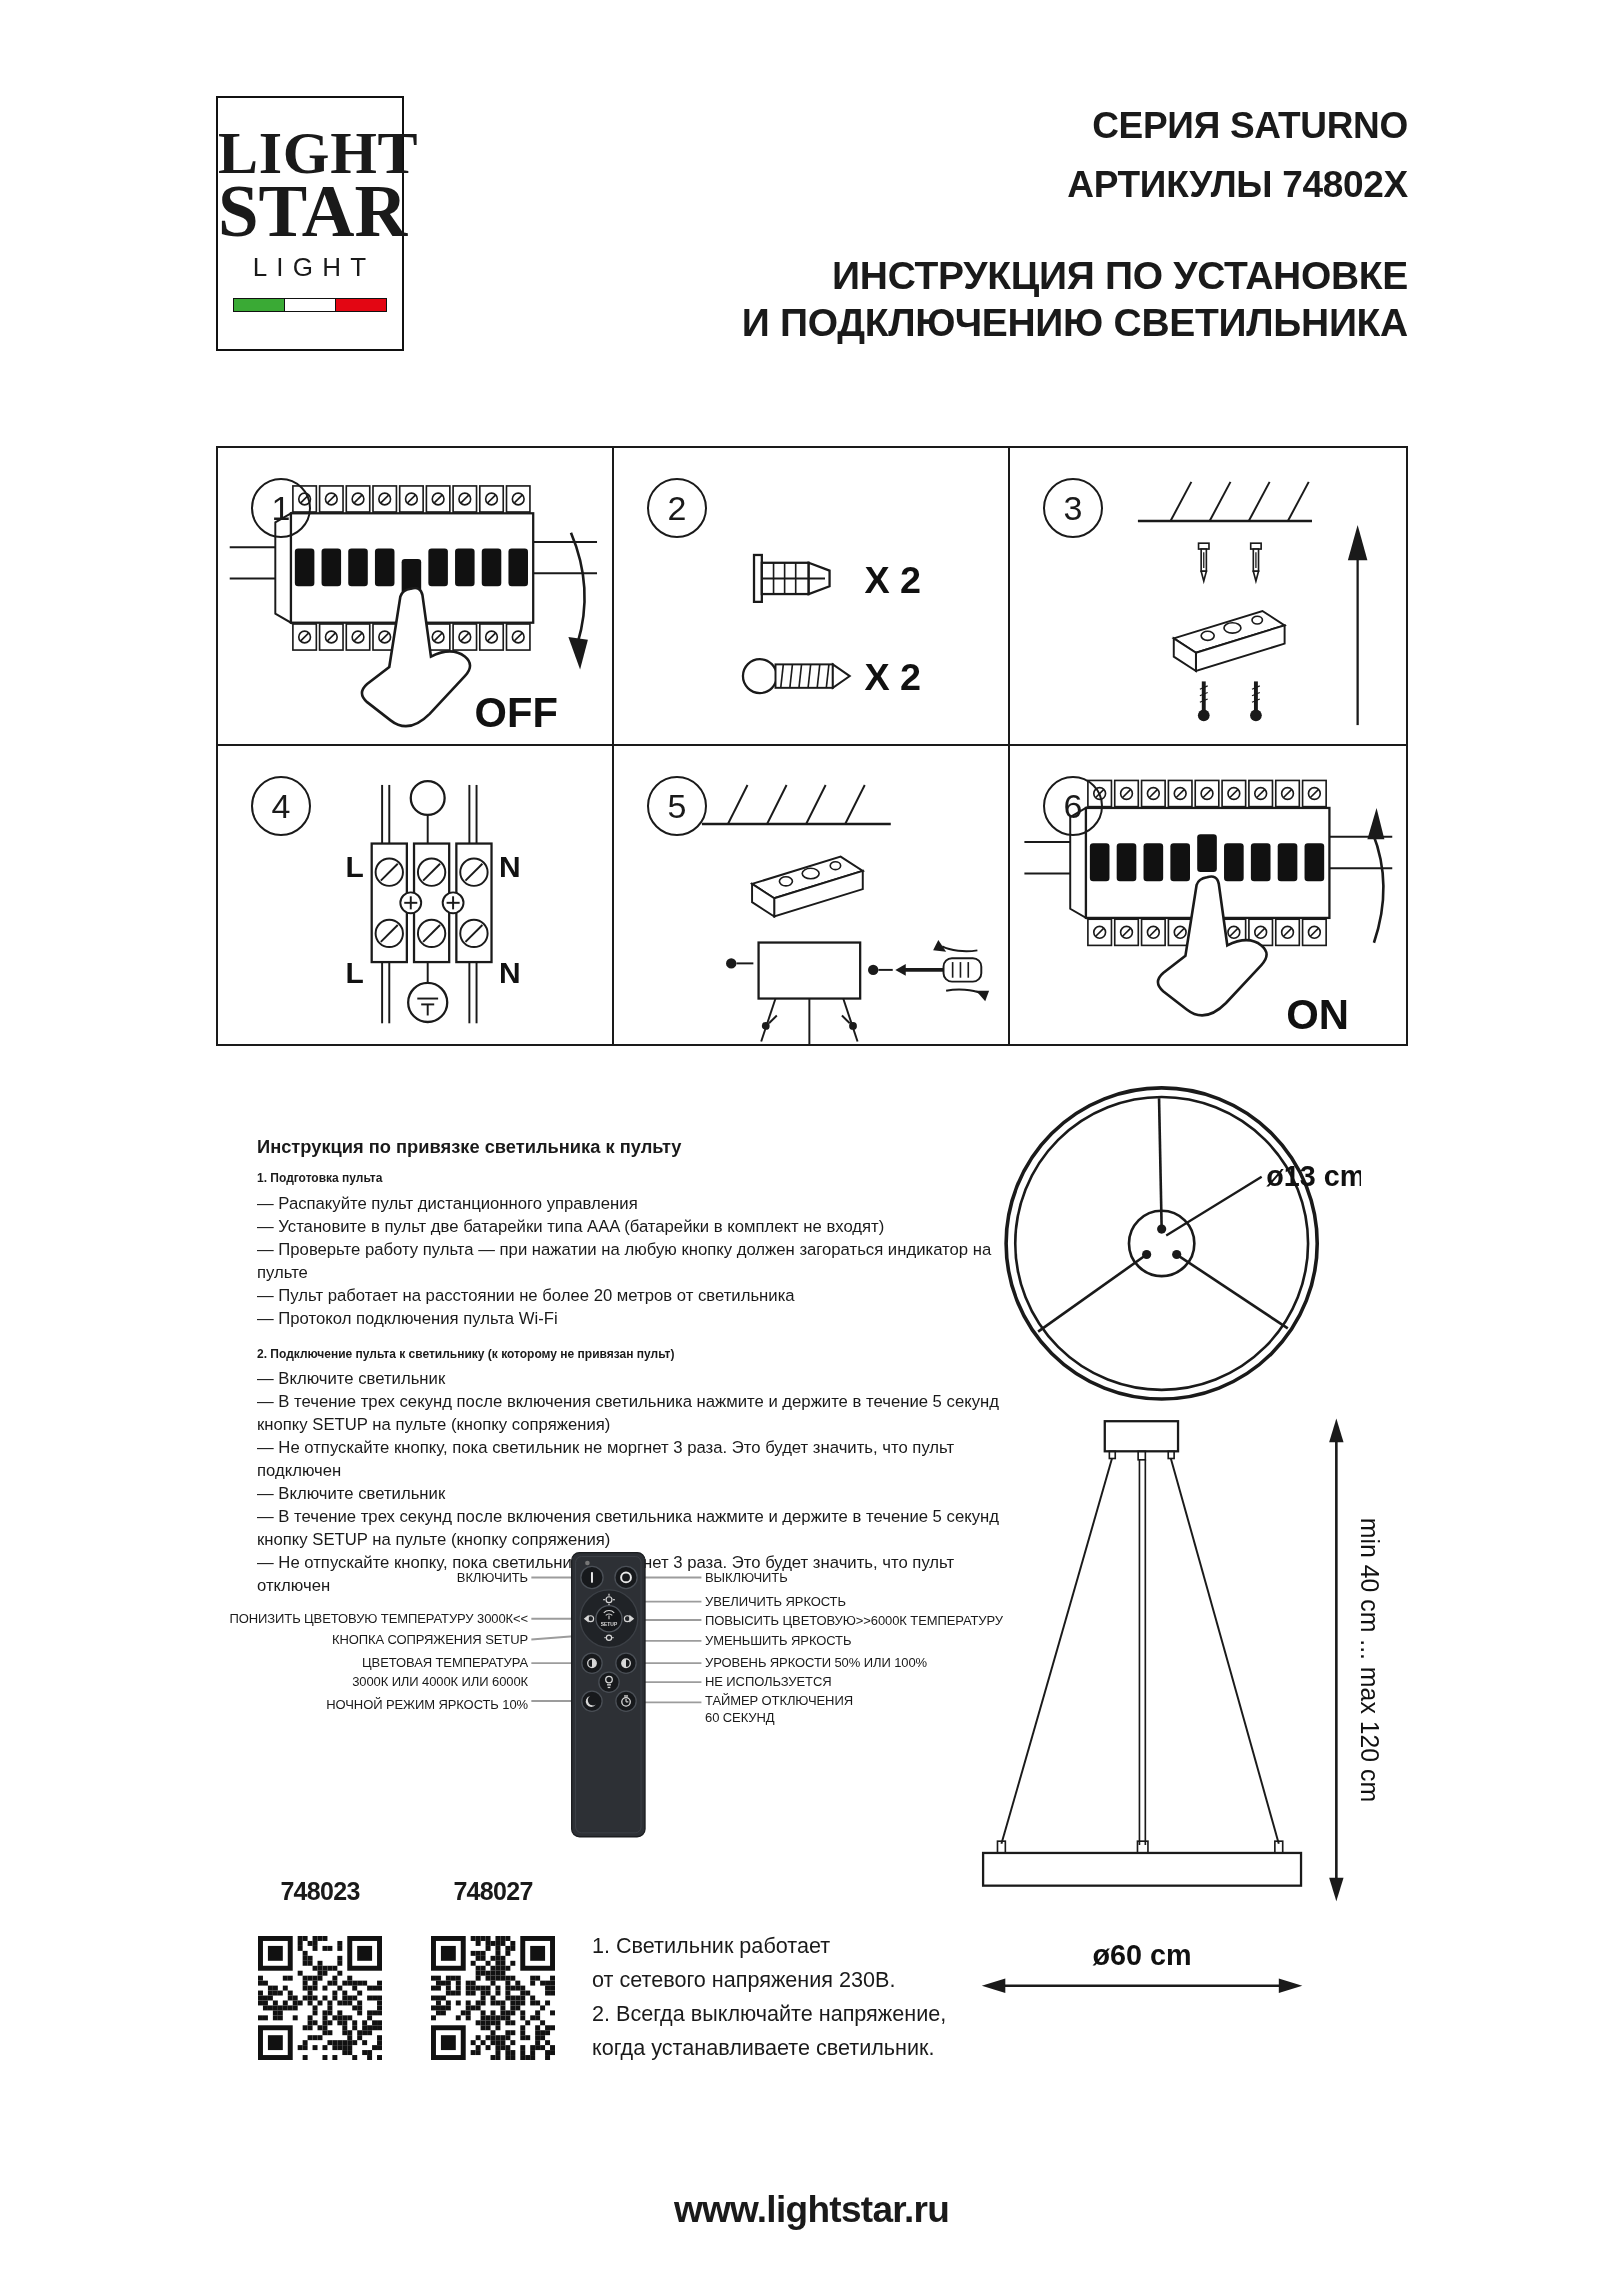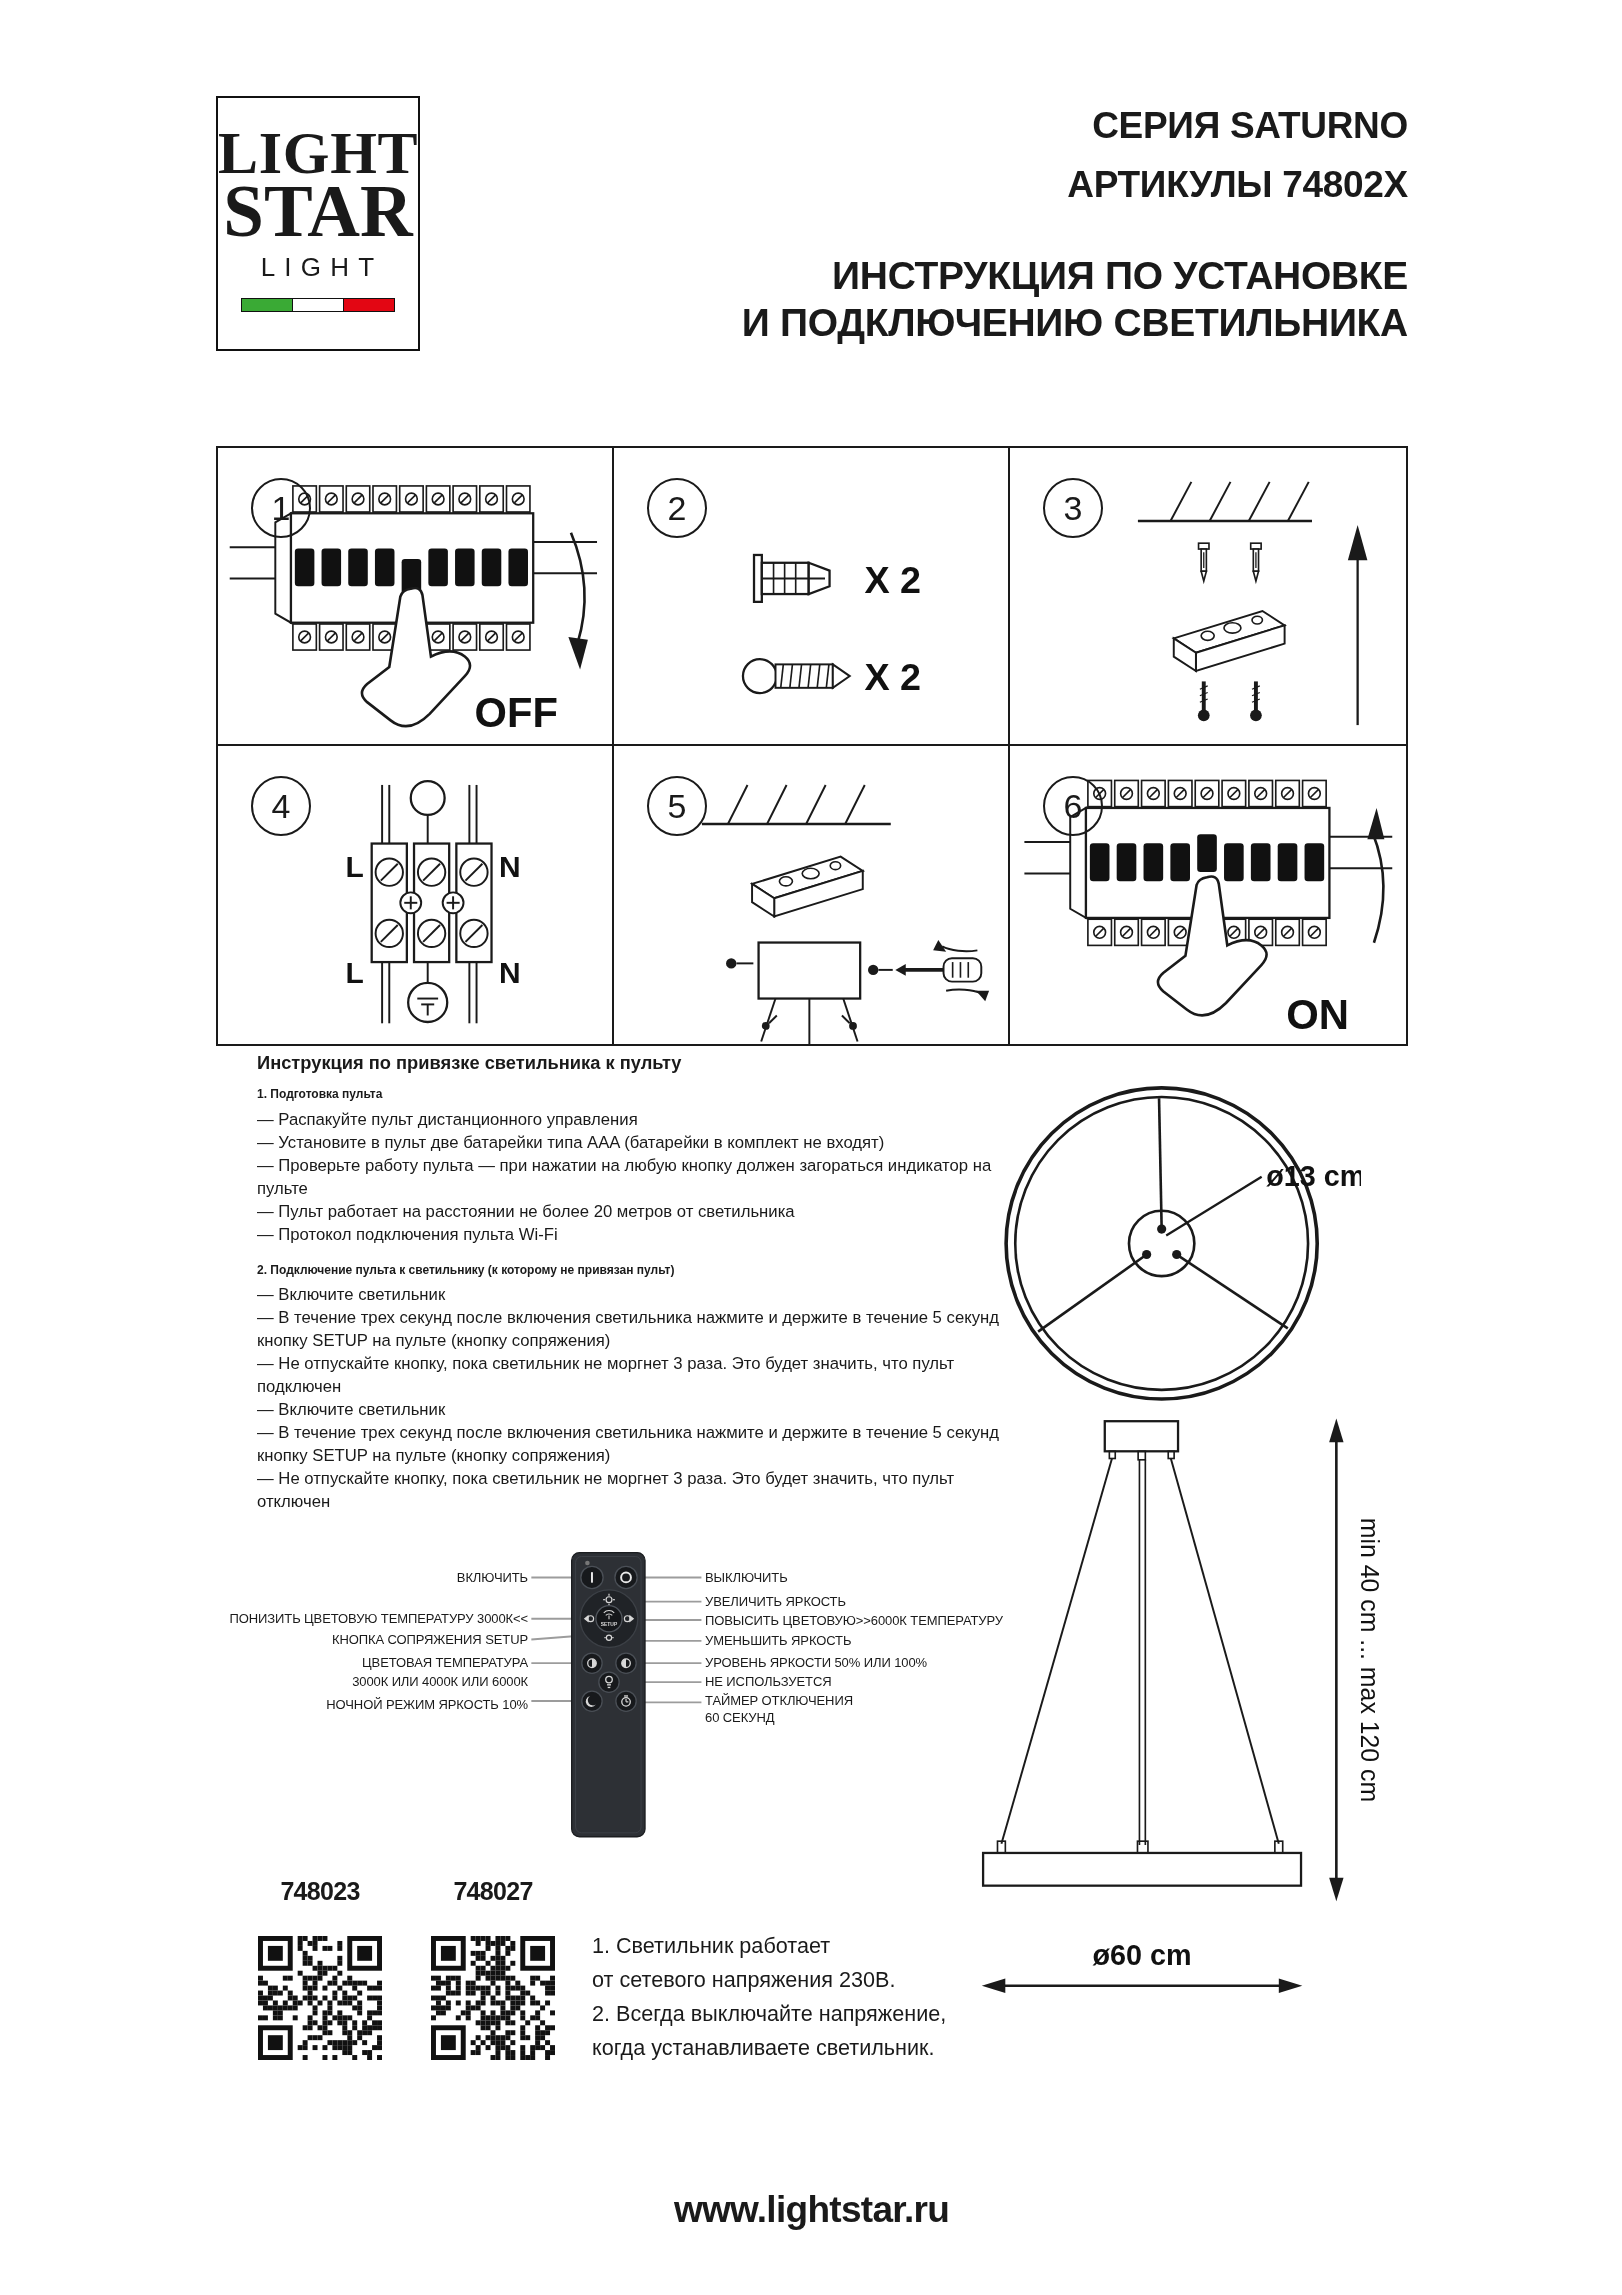--- a/index.html
+++ b/index.html
@@ -1,41 +1,41 @@
 <!DOCTYPE html>
 <html style="font-size:10.5px"><head>
 <meta charset="utf-8">
 <style>
   html,body{margin:0;padding:0;}
   body{width:1623px;height:2295px;background:#fff;font-family:"Liberation Sans",sans-serif;color:#1a1a1a;position:relative;overflow:hidden;}
   .abs{position:absolute;}
   svg text{font-family:"Liberation Sans",sans-serif;}
   
-  .logo{left:216px;top:96px;width:204px;height:255px;border:2.6px solid #111;box-sizing:border-box;text-align:center;}
+  .logo{left:216px;top:96px;width:188px;height:255px;border:2.6px solid #111;box-sizing:border-box;text-align:center;}
   .logo-light{font-family:"Liberation Serif",serif;font-weight:700;font-size:60px;line-height:55px;margin-top:27.5px;letter-spacing:0.7px;}
   .logo-star{font-family:"Liberation Serif",serif;font-weight:700;font-size:73px;line-height:62px;}
   .logo-group{font-size:26px;letter-spacing:9.2px;padding-left:7.9px;margin-top:9.2px;font-weight:400;}
   .flag{margin:15.7px auto 0;width:152px;height:11.8px;border:1.3px solid #111;display:flex;}
   .flag span{flex:1;}
   .flag .g{background:#3aaa35;}
   .flag .w{background:#fff;border-left:1.3px solid #111;border-right:1.3px solid #111;}
   .flag .r{background:#e30613;}
   
   .hdr{right:215px;text-align:right;font-weight:700;letter-spacing:-0.3px;white-space:nowrap;}
   .h56{font-size:37px;}
   .h60{font-size:39px;}
   
   .grid{left:216px;top:446px;width:1192px;height:600px;border:2.6px solid #1a1a1a;box-sizing:border-box;display:grid;grid-template-columns:1fr 1fr 1fr;grid-template-rows:1fr 1fr;}
   .cell{position:relative;border-right:2px solid #1a1a1a;border-bottom:2px solid #1a1a1a;overflow:hidden;}
   .cell:nth-child(3n){border-right:none;}
   .cell:nth-child(n+4){border-bottom:none;}
   .stepnum{position:absolute;left:33px;top:30px;width:56px;height:56px;border:2.3px solid #1a1a1a;border-radius:50%;display:flex;align-items:center;justify-content:center;font-size:34px;}
   .pnl{position:absolute;left:0;top:0;width:100%;height:100%;}
   
-  .pairing{left:257px;top:1052px;width:772px;}
+  .pairing{left:257px;top:1136px;width:772px;}
   .p-head{font-size:18.3px;font-weight:700;margin:0 0 13px 0;}
   .p-title{font-size:12px;font-weight:700;margin:17px 0 6.5px 0;}
   .p-item{font-size:16.7px;line-height:23px;}
   
   .rlab{position:absolute;font-size:13px;white-space:nowrap;letter-spacing:-0.1px;line-height:17px;}
   .rlab-l{right:1095px;text-align:right;}
   .rlab-r{left:705px;}
   
   .article{position:absolute;width:124px;text-align:center;font-size:25px;font-weight:700;letter-spacing:-0.7px;}
   .notes{left:592px;top:1929px;width:419px;}

